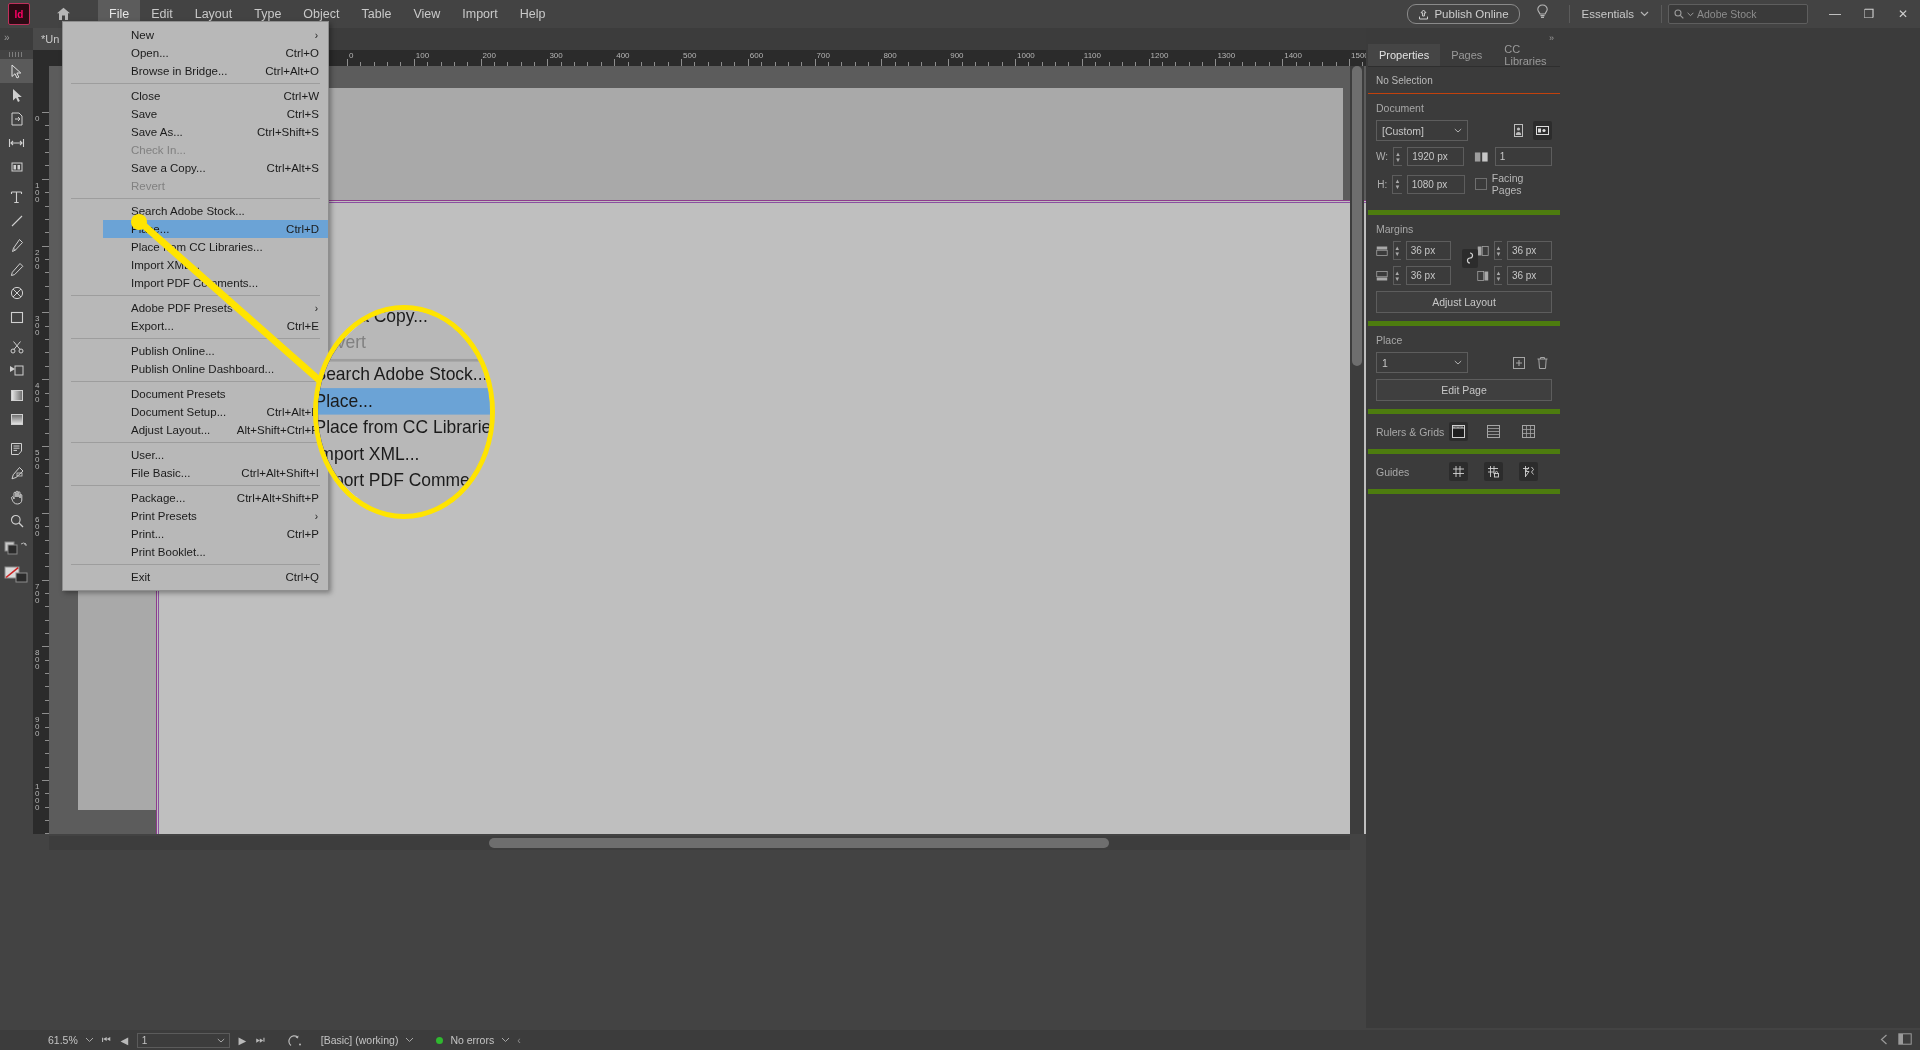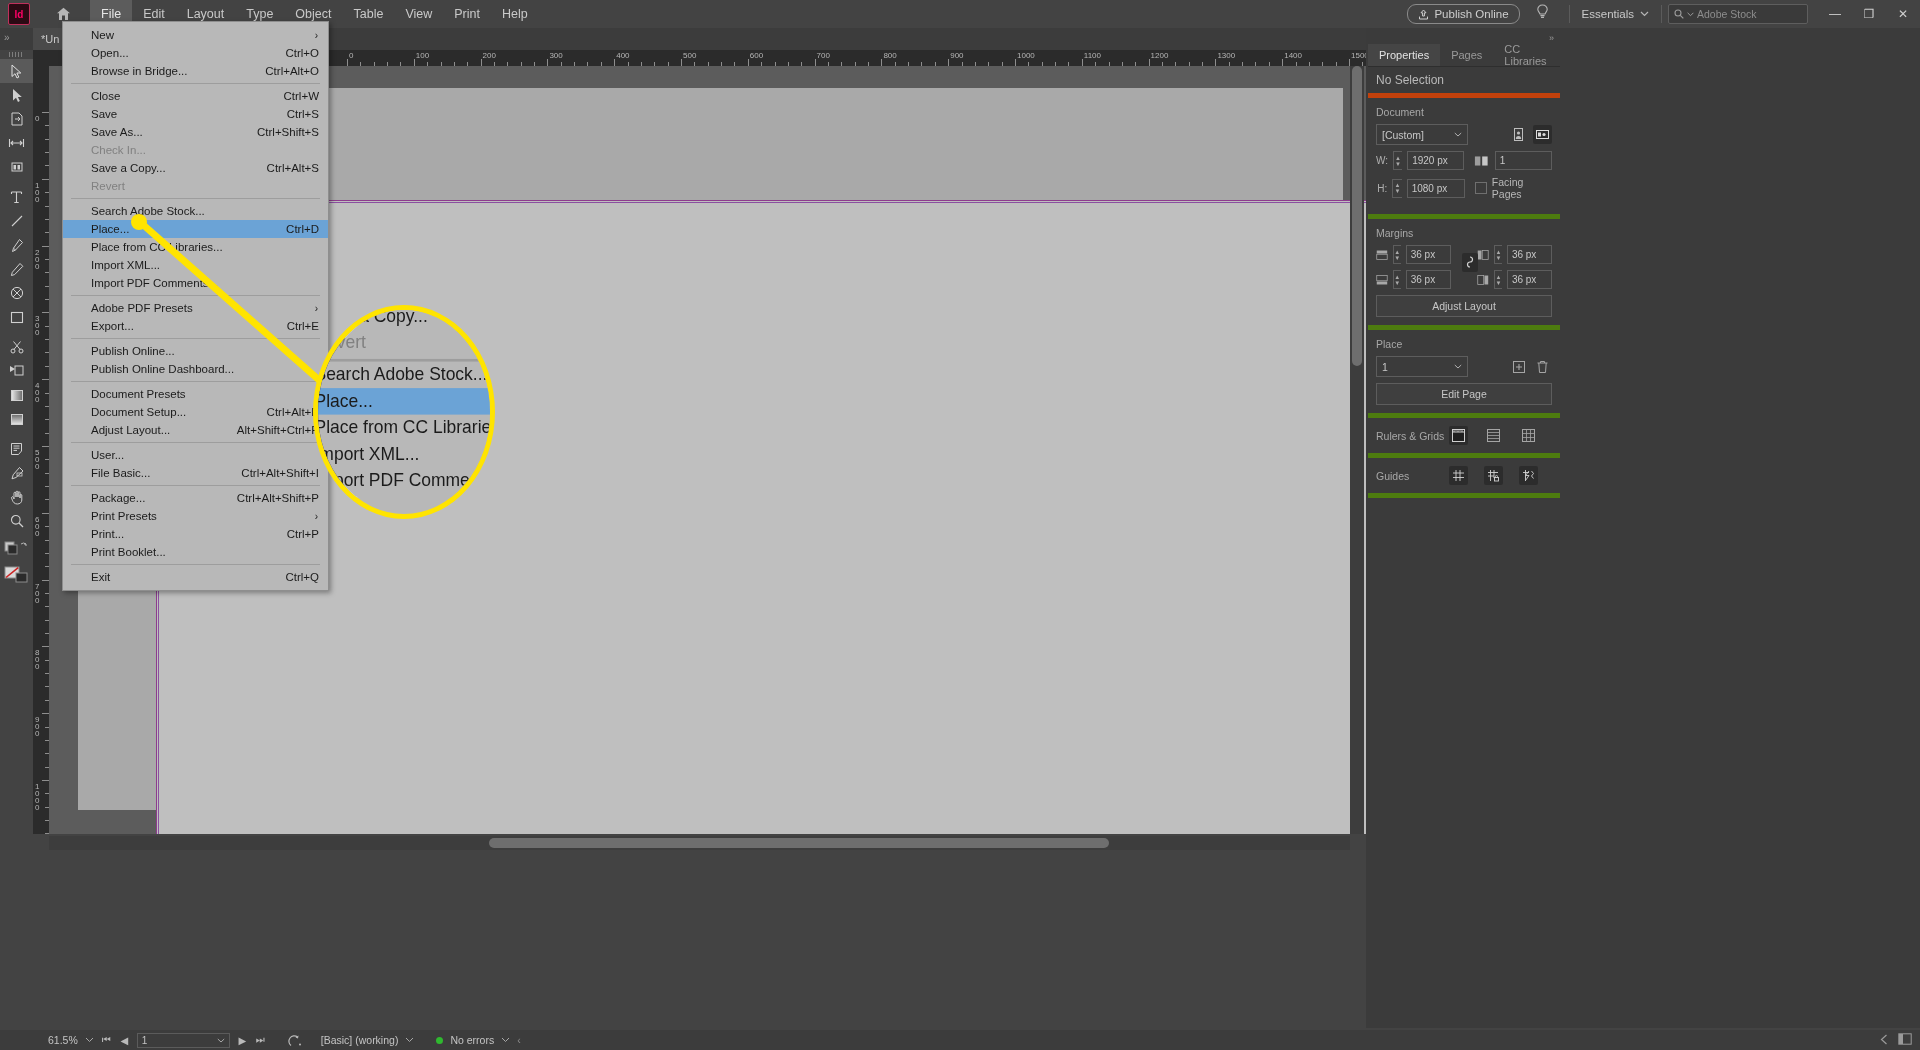--- a/index.html
+++ b/index.html
@@ -6,21 +6,21 @@
   body{width:1920px;height:1050px;overflow:hidden;font-family:"Liberation Sans",sans-serif;}
   #app{position:relative;width:1920px;height:1050px;background:#434343;}
 
   
   .topbar{position:absolute;left:0;top:0;width:1920px;height:28px;background:#434343;
           display:flex;align-items:center;}
   .id-logo{width:20px;height:20px;margin-left:8px;background:#2b0a14;border:1px solid #c0305c;
            border-radius:2px;display:flex;align-items:center;justify-content:center;
            color:#f06;font-size:10px;font-weight:bold;}
   .home-icon{margin-left:22px;width:22px;height:22px;display:flex;align-items:center;justify-content:center;}
-  .menu-items{display:flex;margin-left:16px;height:28px;align-items:stretch;justify-content:flex-end;}
+  .menu-items{display:flex;margin-left:24px;height:28px;align-items:stretch;justify-content:flex-end;}
   .menu-item{padding:0 11px;display:flex;align-items:center;color:#c9c9c9;font-size:12.5px;cursor:default;}
   .menu-item.active{background:#5c5c5c;color:#e6e6e6;}
   .topbar-right{position:absolute;right:0;top:0;height:28px;display:flex;align-items:center;}
   .publish-btn{height:18px;border:1px solid #8a8a8a;border-radius:9px;color:#cfcfcf;font-size:11.5px;
                display:flex;align-items:center;padding:0 10px;gap:5px;}
   .bulb{margin:0 14px 0 16px;}
   .vsep{width:1px;height:18px;background:#5b5b5b;margin:0 6px;}
   .essentials{color:#c9c9c9;font-size:11.5px;display:flex;align-items:center;gap:6px;padding:0 6px;}
   .stock-search{width:128px;height:18px;background:#3a3a3a;border:1px solid #5e5e5e;border-radius:2px;
                 display:flex;align-items:center;gap:3px;padding:0 5px;color:#8d8d8d;font-size:10.5px;}
@@ -62,21 +62,21 @@
   
   .sb-v{position:absolute;left:1350px;top:66px;width:14px;height:768px;background:#3d3d3d;}
   .sb-v .thumb{position:absolute;left:2px;top:0;width:10px;height:300px;background:#6e6e6e;border-radius:5px;}
   .sb-h{position:absolute;left:49px;top:836px;width:1301px;height:14px;background:#3d3d3d;}
   .sb-h .thumb{position:absolute;left:440px;top:2px;width:620px;height:10px;background:#6e6e6e;border-radius:5px;}
 
   
   .dropdown{position:absolute;left:62px;top:21px;width:265px;background:#b8b8b8;
             border:1px solid #8e8e8e;box-shadow:2px 2px 5px rgba(0,0,0,.35);z-index:40;padding:4px 0;}
   .mi{height:18px;display:flex;align-items:center;padding:0 10px 0 28px;color:#1b1b1b;font-size:11.5px;
-      position:relative;}
+      position:relative;margin-left:40px;}
   .mi .sc{position:absolute;right:9px;color:#1b1b1b;font-size:11.5px;}
   .mi.disabled,.mi.disabled .sc{color:#818181;}
   .mi.hl{background:#6ba3d6;}
   .mi .arrow{position:absolute;right:10px;font-size:10px;color:#1b1b1b;}
   .msep{height:1px;background:#9d9d9d;margin:3px 8px;}
 
   
   .magwrap{position:absolute;left:313px;top:305px;width:190px;height:220px;z-index:60;}
   .magcircle{position:absolute;left:0;top:0;width:182px;height:214px;border-radius:50%;
              border:5px solid #ffe400;overflow:hidden;background:#b8b8b8;box-sizing:border-box;}
@@ -91,22 +91,22 @@
   .pointer-line{position:absolute;left:0;top:0;width:520px;height:560px;overflow:visible;z-index:55;pointer-events:none;}
   .pdot{position:absolute;left:131px;top:214px;width:16px;height:16px;border-radius:50%;background:#ffe400;z-index:56;}
 
   
   .rightpanel{position:absolute;left:1366px;top:28px;width:554px;height:1000px;background:#3b3b3b;}
   .panel-inner{position:absolute;left:2px;top:2px;width:192px;height:994px;background:#3b3b3b;}
   .ptabs{display:flex;height:22px;margin-top:14px;border-bottom:1px solid #2e2e2e;}
   .ptab{padding:0 11px;display:flex;align-items:center;font-size:11px;color:#9a9a9a;height:22px;}
   .ptab.active{background:#454545;color:#e2e2e2;}
   .dblarrow{position:absolute;right:6px;top:3px;color:#9a9a9a;font-size:9px;}
-  .nosel{height:26px;display:flex;align-items:center;padding-left:8px;color:#b9b9b9;font-size:12px;
-         border-bottom:5px solid #c2410c;}
+  .nosel{height:26px;display:flex;align-items:center;padding-left:8px;color:#b9b9b9;font-size:10px;
+         border-bottom:1px solid #c2410c;}
   .psect{padding:8px;border-bottom:5px solid #4d7c0f;}
   .plabel{color:#a8a8a8;font-size:10.5px;margin-bottom:6px;}
   .row{display:flex;align-items:center;gap:5px;margin-bottom:6px;}
   .sel-box{height:19px;background:#3b3b3b;border:1px solid #5d5d5d;color:#c7c7c7;font-size:10.5px;
            display:flex;align-items:center;padding:0 5px;justify-content:space-between;}
   .fld{height:17px;background:#3b3b3b;border:1px solid #5d5d5d;color:#c7c7c7;font-size:10px;
        display:flex;align-items:center;padding:0 4px;}
   .minilab{color:#b0b0b0;font-size:10px;width:12px;text-align:right;}
   .stepper{width:9px;height:17px;display:flex;flex-direction:column;align-items:center;justify-content:center;
            border:1px solid #5d5d5d;border-right:none;background:#3b3b3b;color:#aaa;font-size:6px;line-height:6px;}
@@ -139,21 +139,21 @@
         </svg>
     </div>
     <div class="menu-items">
       <div class="menu-item active">File</div>
       <div class="menu-item">Edit</div>
       <div class="menu-item">Layout</div>
       <div class="menu-item">Type</div>
       <div class="menu-item">Object</div>
       <div class="menu-item">Table</div>
       <div class="menu-item">View</div>
-      <div class="menu-item">Print</div>
+      <div class="menu-item">Import</div>
       <div class="menu-item">Help</div>
     </div>
 
     <div class="topbar-right">
       <div class="publish-btn">
         <svg width="11" height="11" viewBox="0 0 11 11">
             <path d="M5.5 1 L8 3.8 H6.4 V7 H4.6 V3.8 H3 Z M1.5 7.6 V10 H9.5 V7.6" fill="none" stroke="#cfcfcf" stroke-width="1"></path>
           </svg>
         <span>Publish Online</span>
       </div>

